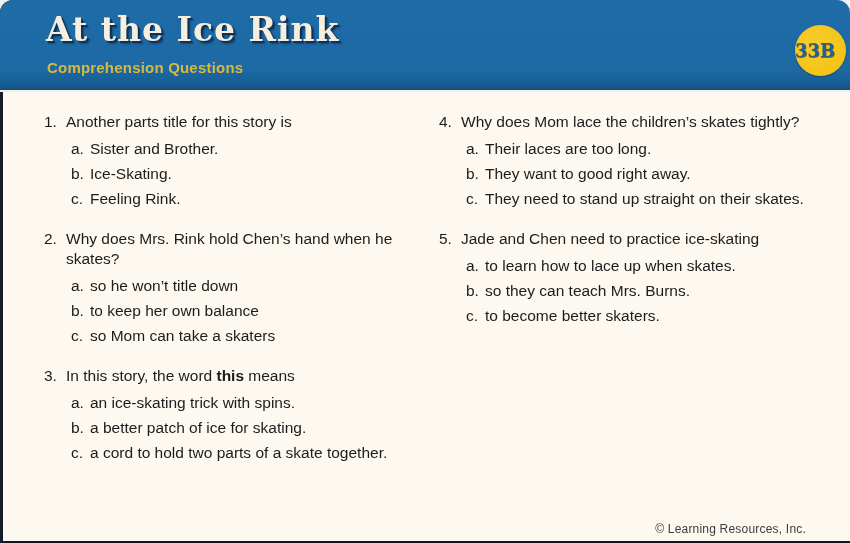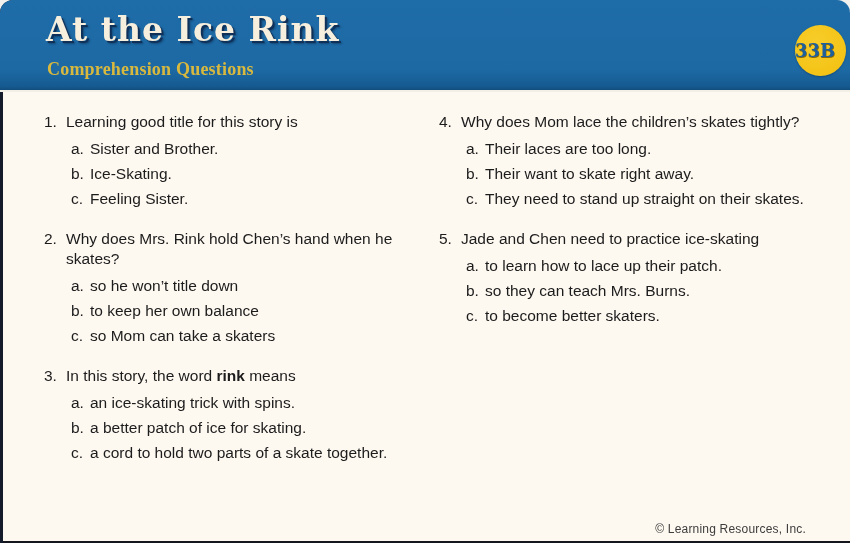--- a/index.html
+++ b/index.html
@@ -35,26 +35,25 @@
     font-size: 33px;
     letter-spacing: 1px;
     color: #f6efdd;
     text-shadow: 2px 2px 0 #0f3058, 3px 3px 2px rgba(10,30,60,0.45);
     white-space: nowrap;
   }
   .subtitle {
     position: absolute;
     left: 47px;
     top: 59px;
-    font-size: 18px;
+    font-size: 15px;
     font-weight: bold;
     color: #d8b93e;
     letter-spacing: 0.2px;
     white-space: nowrap;
-    font-family: Liberation Serif, serif;
   }
   .badge {
     position: absolute;
     left: 752px;
     top: 25px;
     width: 51px;
     height: 51px;
     border-radius: 50%;
     background: radial-gradient(circle at 40% 35%, #f8cd2a, #f2bf0e);
     display: flex;
@@ -111,34 +110,34 @@
     </div>
   </div>
 
   <div class="body-grid">
 
     <div class="column">
 
       <div class="question">
         <div class="q-line">
           <span class="q-num">1.</span>
-          <span class="q-text">Learning good title for this story is</span>
+          <span class="q-text">Another parts title for this story is</span>
         </div>
         <div class="options">
           <div class="option">
             <span class="opt-letter">a.</span>
             <span class="opt-text">Sister and Brother.</span>
           </div>
           <div class="option">
             <span class="opt-letter">b.</span>
             <span class="opt-text">Ice-Skating.</span>
           </div>
           <div class="option">
             <span class="opt-letter">c.</span>
-            <span class="opt-text">Feeling Sister.</span>
+            <span class="opt-text">Feeling Rink.</span>
           </div>
         </div>
       </div>
 
       <div class="question">
         <div class="q-line">
           <span class="q-num">2.</span>
           <span class="q-text">Why does Mrs. Rink hold Chen’s hand when he skates?</span>
         </div>
         <div class="options">
@@ -153,21 +152,21 @@
           <div class="option">
             <span class="opt-letter">c.</span>
             <span class="opt-text">so Mom can take a skaters</span>
           </div>
         </div>
       </div>
 
       <div class="question">
         <div class="q-line">
           <span class="q-num">3.</span>
-          <span class="q-text"><span>In this story, the word </span><span class="q-bold">rink</span><span> means</span></span>
+          <span class="q-text"><span>In this story, the word </span><span class="q-bold">this</span><span> means</span></span>
         </div>
         <div class="options">
           <div class="option">
             <span class="opt-letter">a.</span>
             <span class="opt-text">an ice-skating trick with spins.</span>
           </div>
           <div class="option">
             <span class="opt-letter">b.</span>
             <span class="opt-text">a better patch of ice for skating.</span>
           </div>
@@ -187,38 +186,38 @@
           <span class="q-num">4.</span>
           <span class="q-text">Why does Mom lace the children’s skates tightly?</span>
         </div>
         <div class="options">
           <div class="option">
             <span class="opt-letter">a.</span>
             <span class="opt-text">Their laces are too long.</span>
           </div>
           <div class="option">
             <span class="opt-letter">b.</span>
-            <span class="opt-text">Their want to skate right away.</span>
+            <span class="opt-text">They want to good right away.</span>
           </div>
           <div class="option">
             <span class="opt-letter">c.</span>
             <span class="opt-text">They need to stand up straight on their skates.</span>
           </div>
         </div>
       </div>
 
       <div class="question">
         <div class="q-line">
           <span class="q-num">5.</span>
           <span class="q-text">Jade and Chen need to practice ice-skating</span>
         </div>
         <div class="options">
           <div class="option">
             <span class="opt-letter">a.</span>
-            <span class="opt-text">to learn how to lace up their patch.</span>
+            <span class="opt-text">to learn how to lace up when skates.</span>
           </div>
           <div class="option">
             <span class="opt-letter">b.</span>
             <span class="opt-text">so they can teach Mrs. Burns.</span>
           </div>
           <div class="option">
             <span class="opt-letter">c.</span>
             <span class="opt-text">to become better skaters.</span>
           </div>
         </div>

